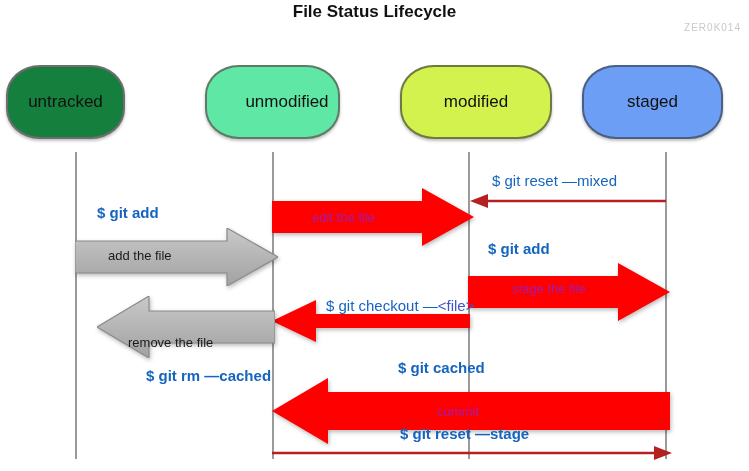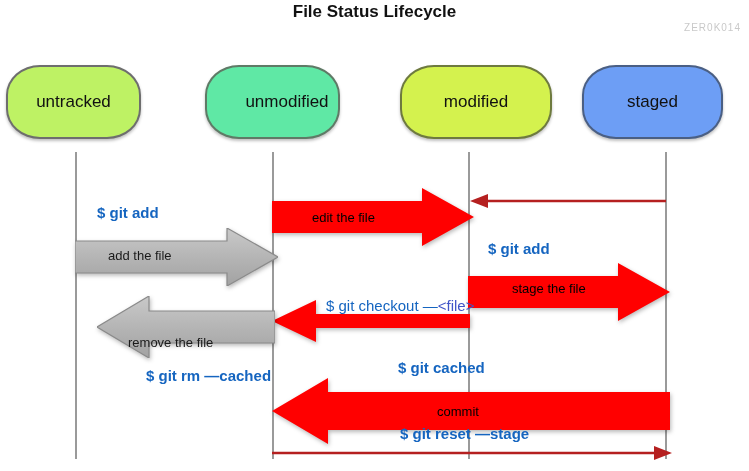--- a/index.html
+++ b/index.html
@@ -85,34 +85,34 @@
     white-space: nowrap;
     font-weight: normal;
   }
   .cmd-label.bold { font-weight: bold; }
   .inner-label {
     position: absolute;
     font-size: 13px;
     color: #1a1a1a;
     white-space: nowrap;
   }
-  .inner-label.smoke { color: #000000; }
+  .inner-label.smoke { color: #a21caf; }
   .file-arg {
     color: #4054c8;
   }
 </style>
 </head>
 <body>
 
 <div id="canvas">
 
   <div id="title">File Status Lifecycle</div>
   <div id="watermark">ZER0K014</div>
 
-  <div class="state-box" id="box-untracked" style="left: 6px; width: 135px; background: #bef264; border-color: rgb(110, 110, 110);">
+  <div class="state-box" id="box-untracked" style="left: 6px; width: 119px; background: #15803d; border-color: rgb(110, 110, 110);">
     <span class="state-label">untracked</span>
   </div>
   <div class="state-box" id="box-unmodified" style="left: 205px; width: 135px; background: rgb(95, 232, 165); border-color: rgb(95, 122, 102); padding-left: 29px;">
     <span class="state-label">unmodified</span>
   </div>
   <div class="state-box" id="box-modified" style="left: 400px; width: 152px; background: rgb(212, 242, 78); border-color: rgb(110, 122, 63);">
     <span class="state-label">modified</span>
   </div>
   <div class="state-box" id="box-staged" style="left: 582px; width: 141px; background: rgb(109, 158, 245); border-color: rgb(74, 95, 132);">
     <span class="state-label">staged</span>
@@ -122,20 +122,21 @@
   <div class="lifeline" id="ll-1" style="left: 272px;"></div>
   <div class="lifeline" id="ll-2" style="left: 468px;"></div>
   <div class="lifeline" id="ll-3" style="left: 665px;"></div>
 
   <div class="thin-arrow" style="left:468px; top:193px;">
     <svg width="200" height="16" viewBox="0 0 200 16">
       <line x1="198" y1="8" x2="16" y2="8" stroke="#B52020" stroke-width="2.4"></line>
       <polygon points="2,8 20,1 20,15" fill="#B52020"></polygon>
     </svg>
   </div>
+  <div class="cmd-label" style="left:492px; top:172px;">$ git reset —mixed</div>
 
   <div class="block-arrow" style="left:272px; top:188px;">
     <svg width="202" height="58" viewBox="0 0 202 58">
       <polygon points="0,13 150,13 150,0 202,29 150,58 150,45 0,45" fill="#FF0000"></polygon>
     </svg>
   </div>
   <div class="inner-label smoke" style="left:312px; top:210px;">edit the file</div>
 
   <div class="block-arrow" style="left:75px; top:228px;">
     <svg width="203" height="58" viewBox="0 0 203 58">

